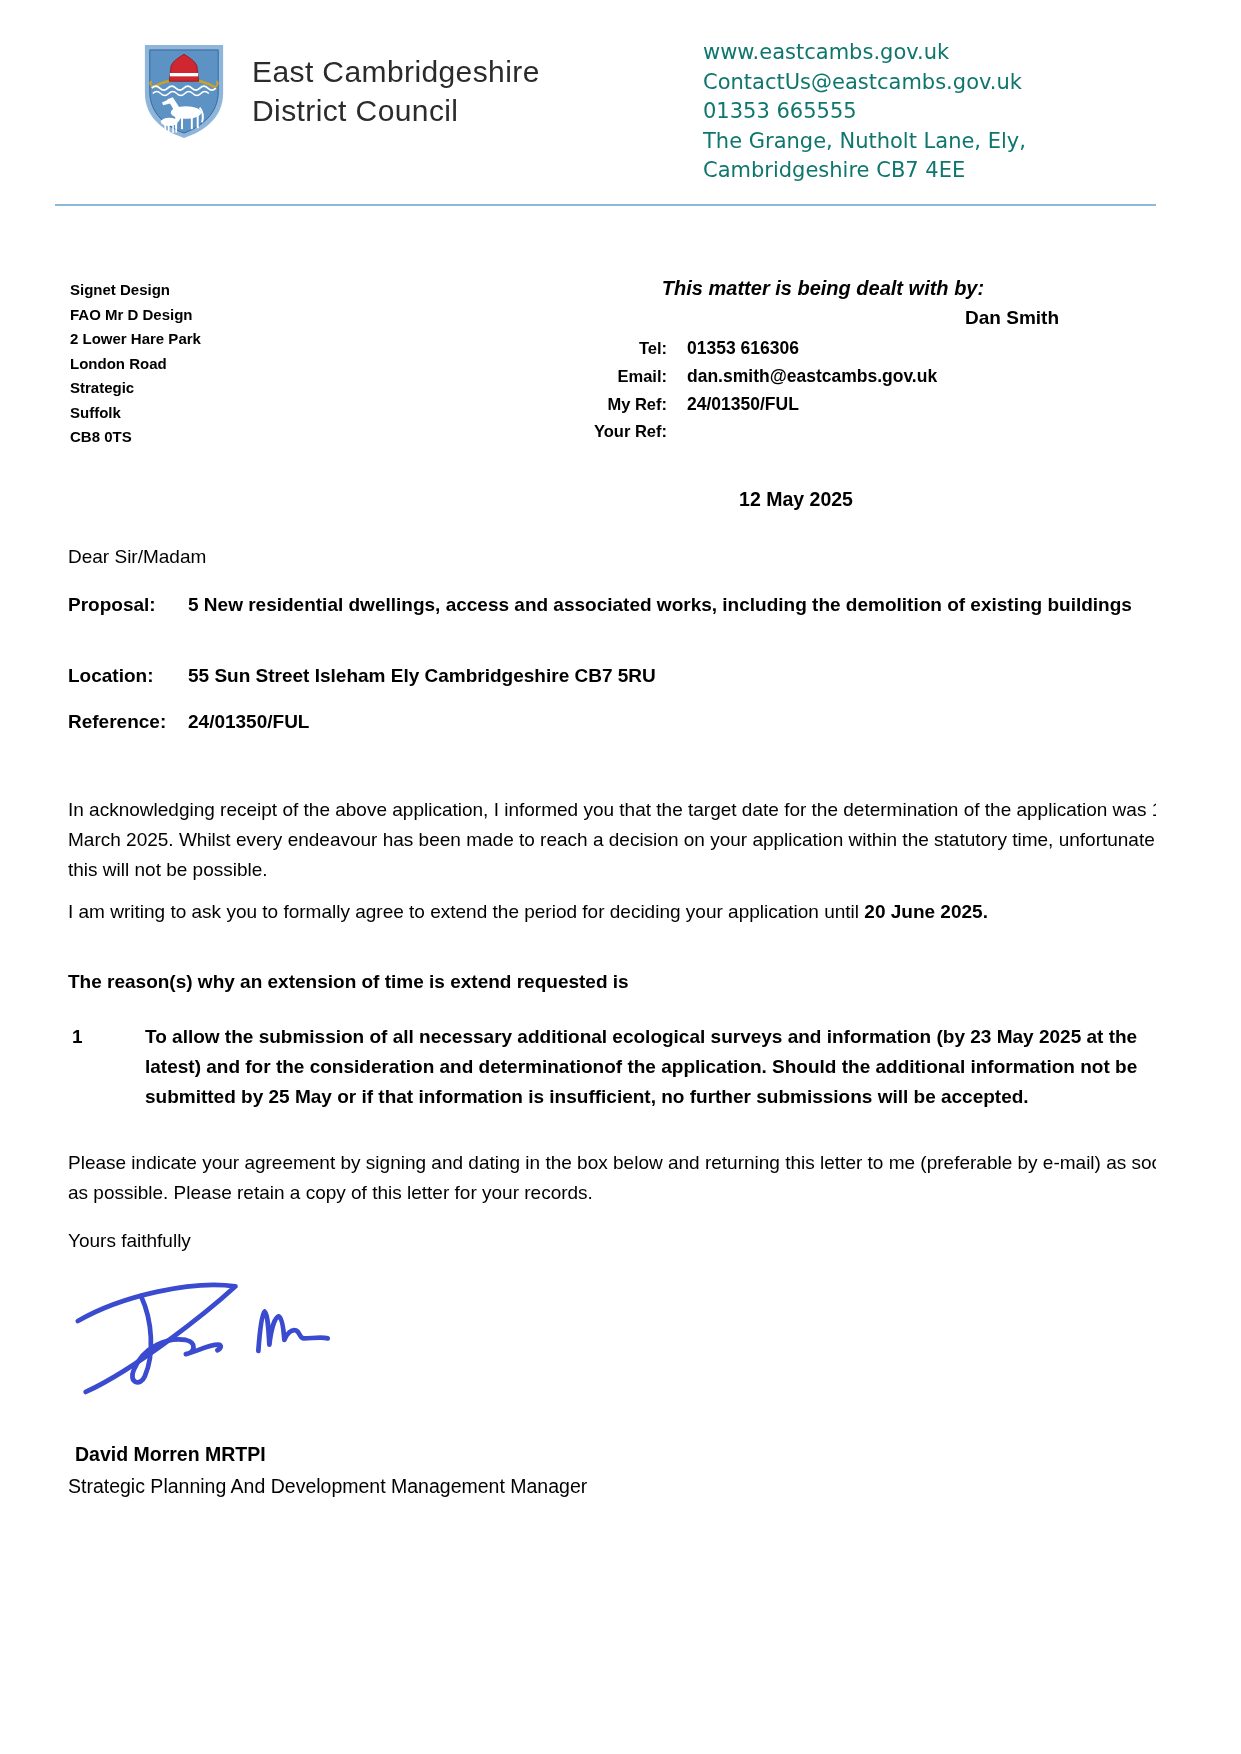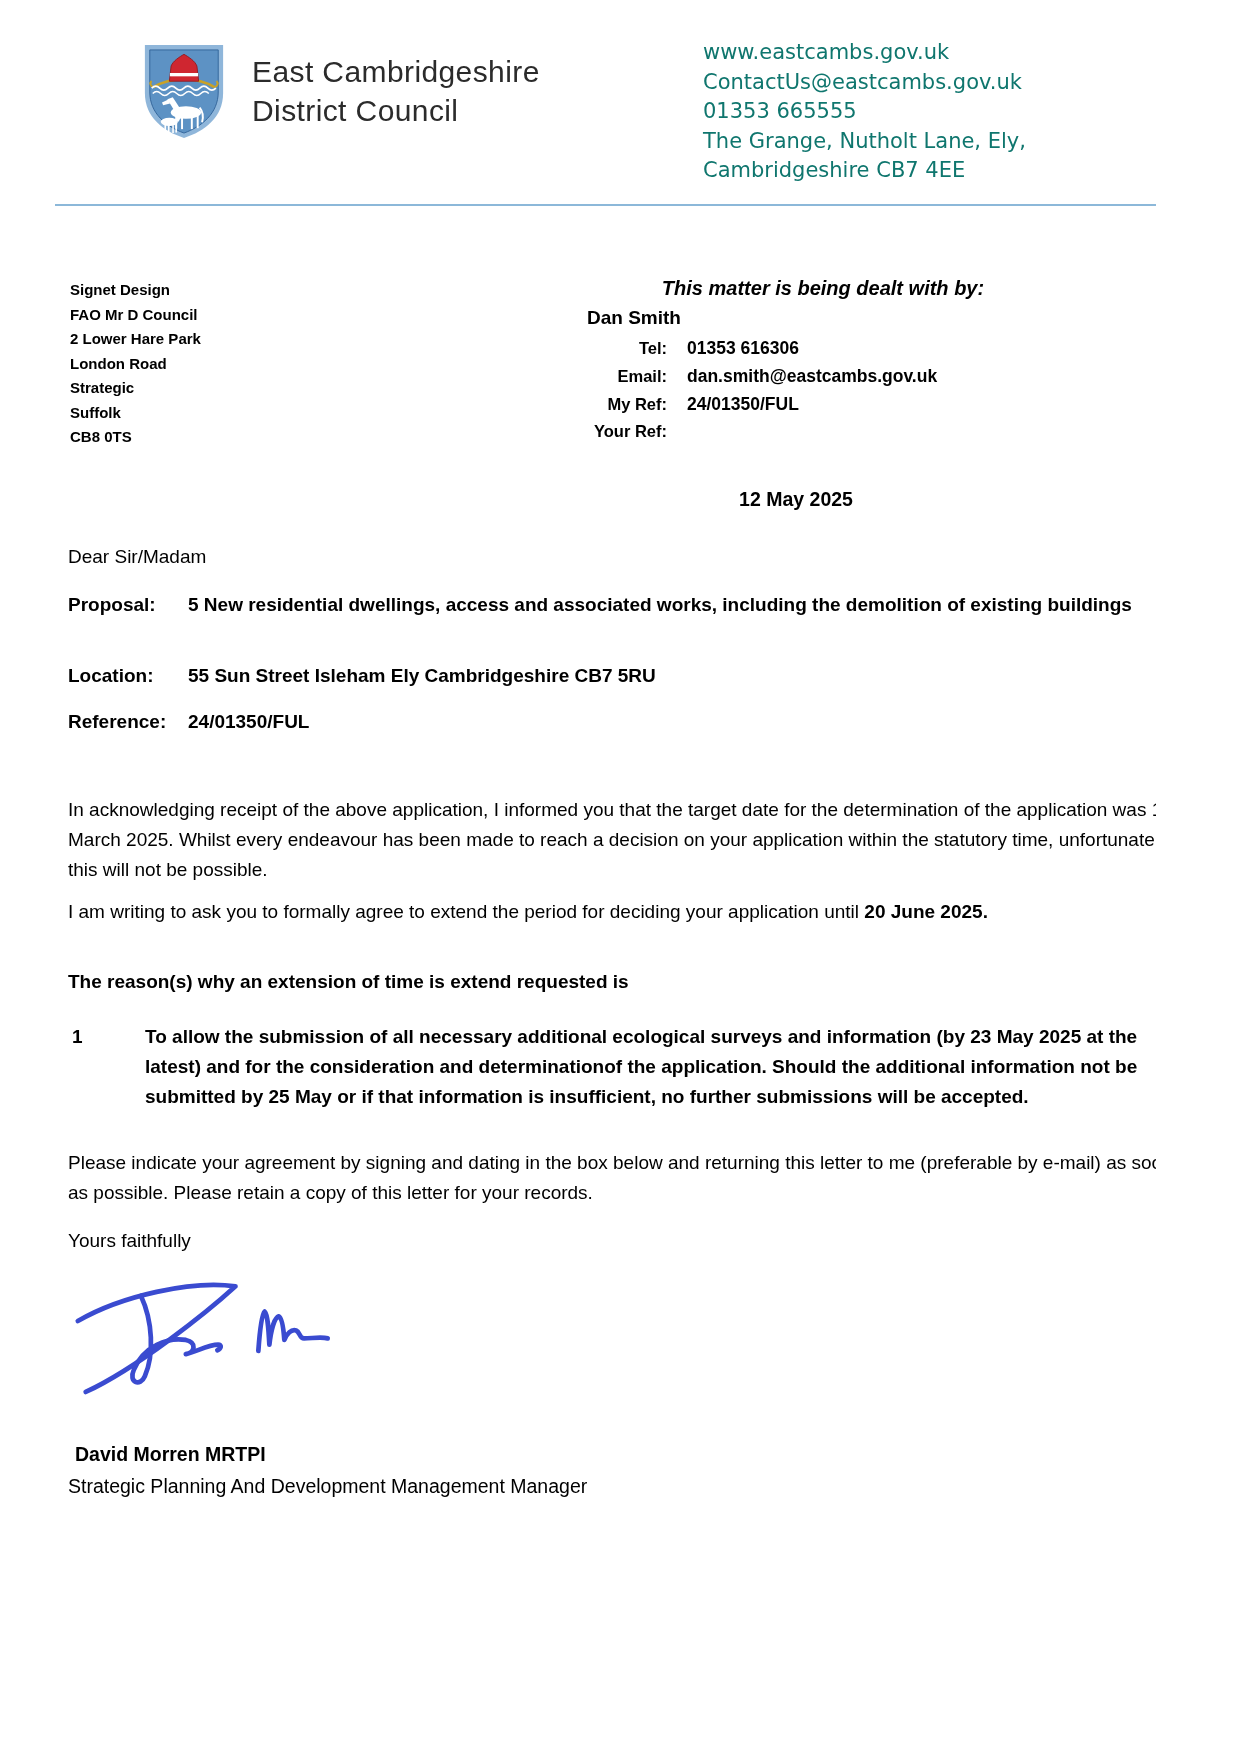--- a/index.html
+++ b/index.html
@@ -19,21 +19,21 @@
     position:absolute; left:703px; top:38px;
     font-family:"DejaVu Sans", sans-serif;
     font-size:21px; line-height:29.5px; color:#0f766e;
   }
   .rule{ position:absolute; left:55px; top:204px; width:1132px; height:2px; background:var(--rule); }
   
   .recipient{ position:absolute; left:70px; top:278px; font-weight:bold; font-size:15px; line-height:24.5px; }
   
   .dealt{ position:absolute; left:560px; top:277px; width:472px;margin-left:27px; }
   .dealt-heading{ text-align:center; font-weight:bold; font-style:italic; font-size:20px; }
-  .dealt-name{ text-align:left; font-weight:bold; font-size:19px; margin-top:7px; }
+  .dealt-name{ text-align:right; font-weight:bold; font-size:19px; margin-top:7px; }
   .dealt-fields{ margin-top:9px; }
   .fld{ display:grid; grid-template-columns:80px 20px auto; height:28px; align-items:baseline; }
   .fld .lab{ text-align:right; font-weight:bold; font-size:16.5px; }
   .fld .val{ grid-column:3; font-weight:bold; font-size:17.5px; }
   
   .date{ position:absolute; left:560px; top:488px; width:472px; text-align:center; font-weight:bold; font-size:19.5px; }
   .salutation{ position:absolute; left:68px; top:546px; font-size:19px; }
   .detail{ position:absolute; left:68px; display:grid; grid-template-columns:120px auto; font-weight:bold; font-size:19px; line-height:29px; width:1110px; }
   .d-prop{ top:590px; } .d-loc{ top:661px; } .d-ref{ top:707px; }
   .para{ position:absolute; left:68px; width:1108px; font-size:19px; line-height:30px; }
@@ -96,21 +96,21 @@
     <div>ContactUs@eastcambs.gov.uk</div>
     <div>01353 665555</div>
     <div>The Grange, Nutholt Lane, Ely,</div>
     <div>Cambridgeshire CB7 4EE</div>
   </div>
 
   <div class="rule"></div>
 
   <div class="recipient">
     <div>Signet Design</div>
-    <div>FAO Mr D Council</div>
+    <div>FAO Mr D Design</div>
     <div>2 Lower Hare Park</div>
     <div>London Road</div>
     <div>Strategic</div>
     <div>Suffolk</div>
     <div>CB8 0TS</div>
   </div>
 
   <div class="dealt">
     <div class="dealt-heading">This matter is being dealt with by:</div>
     <div class="dealt-name">Dan Smith</div>

